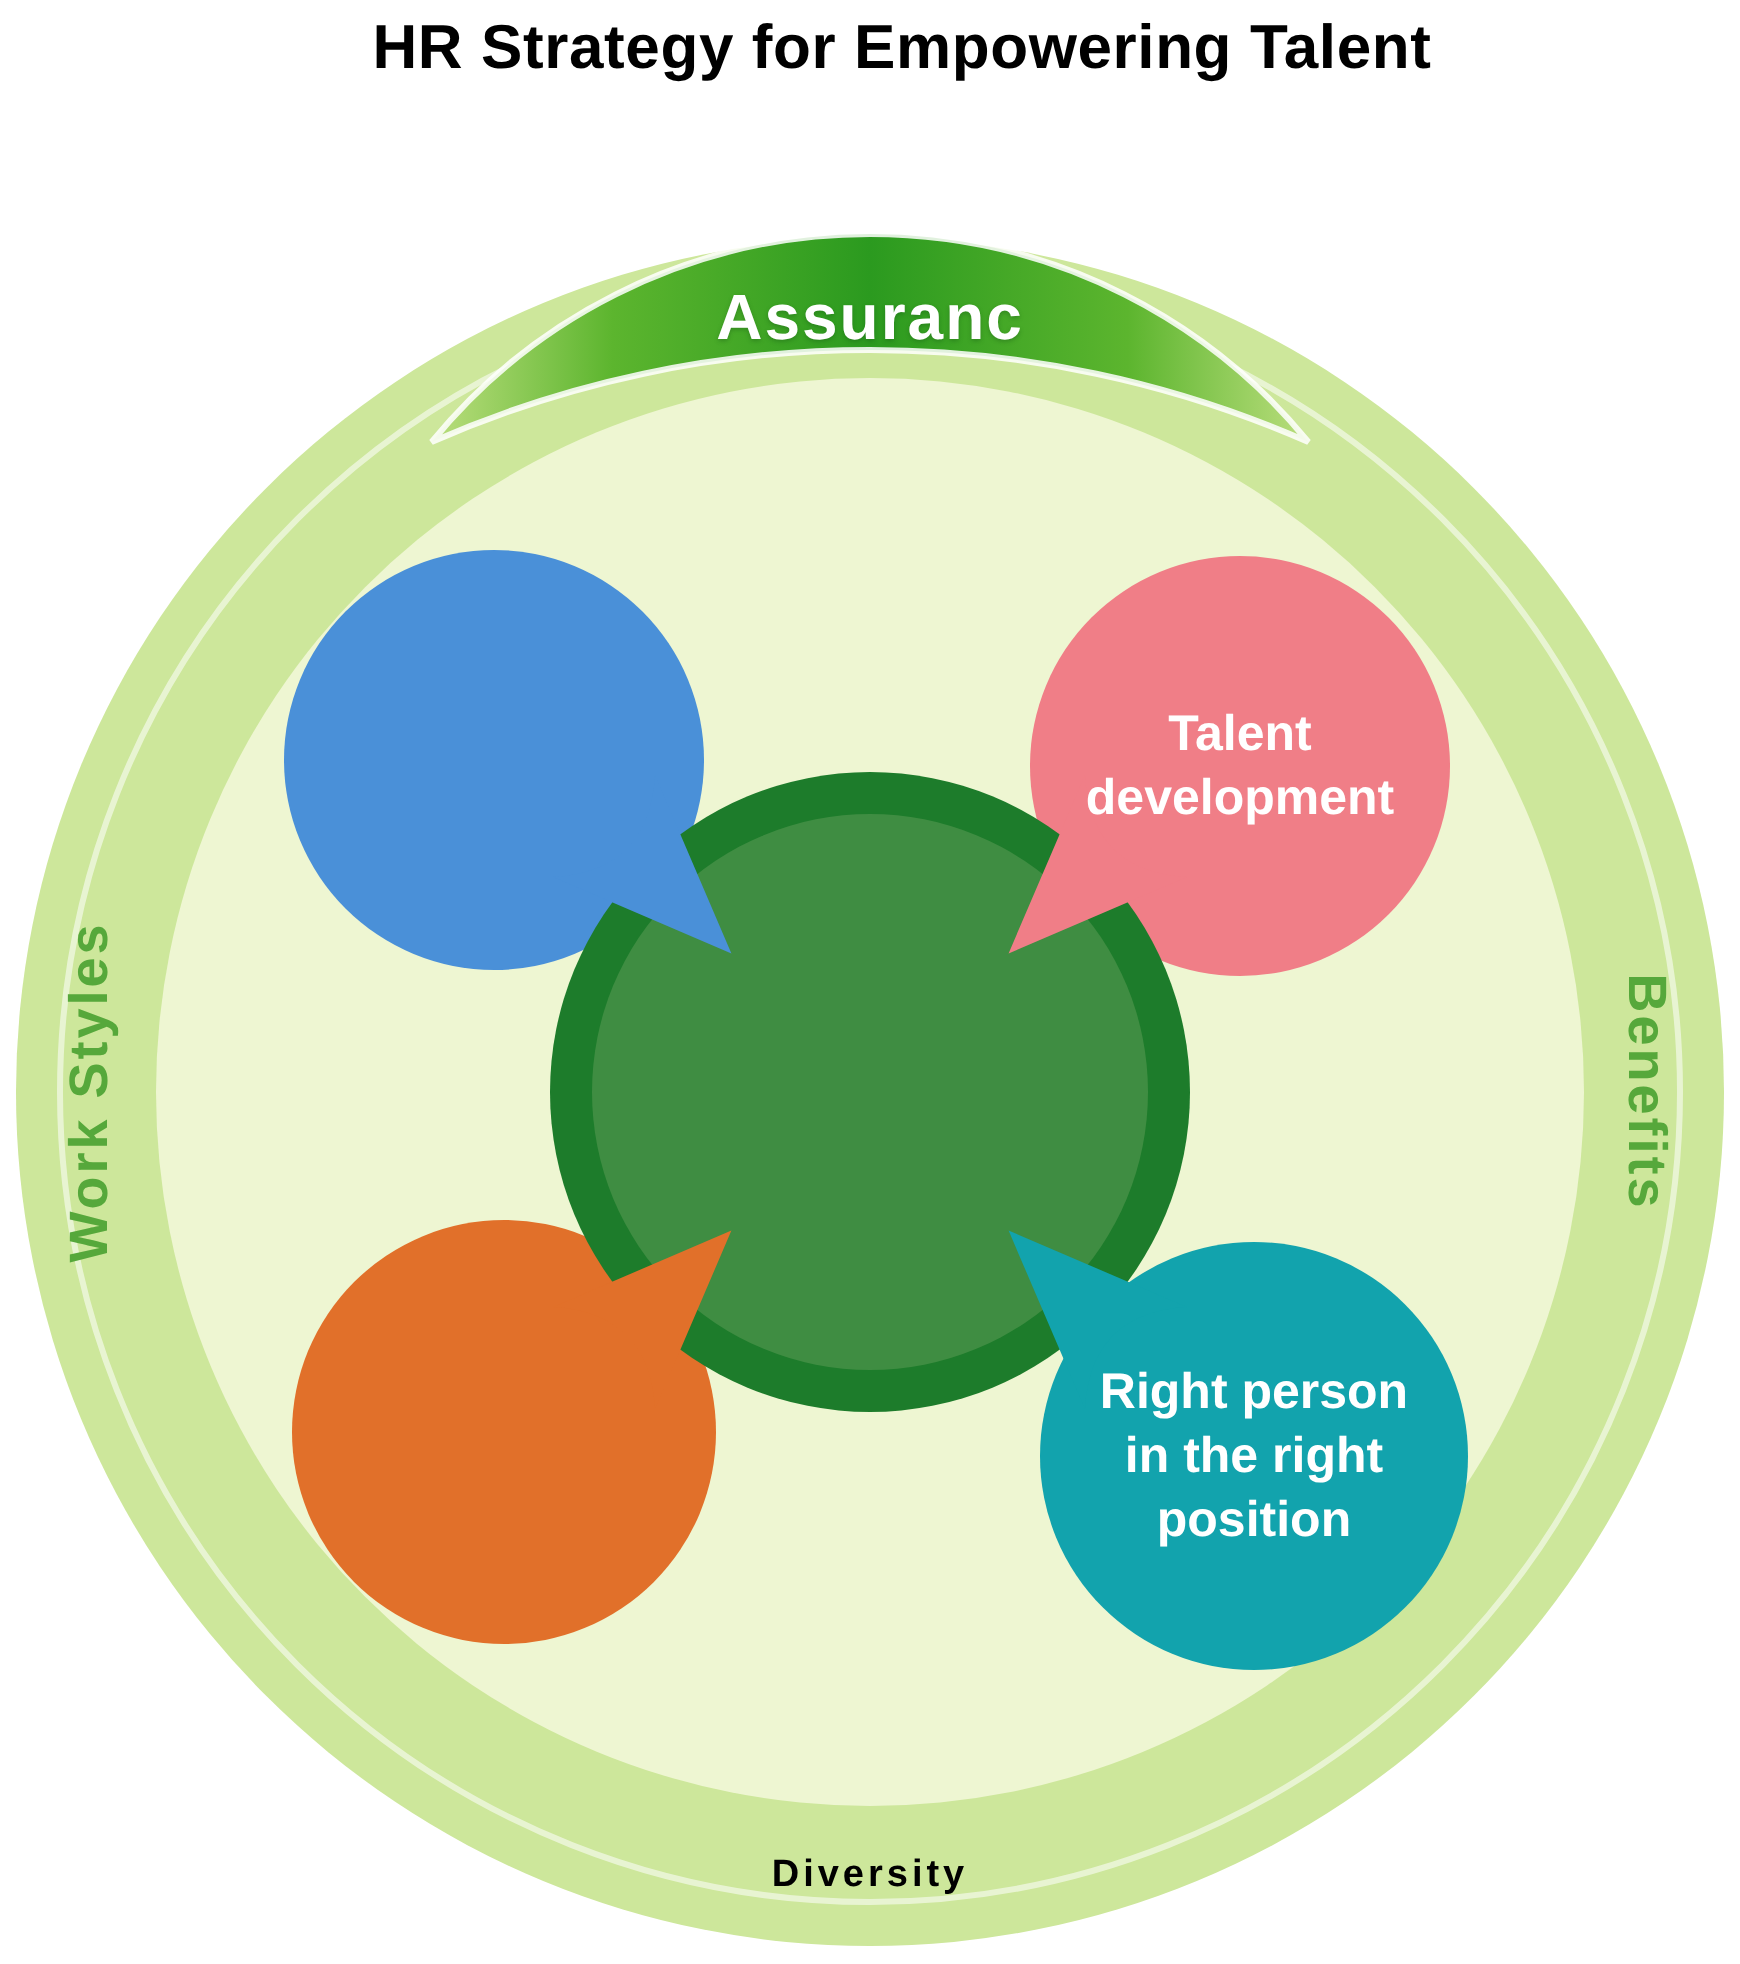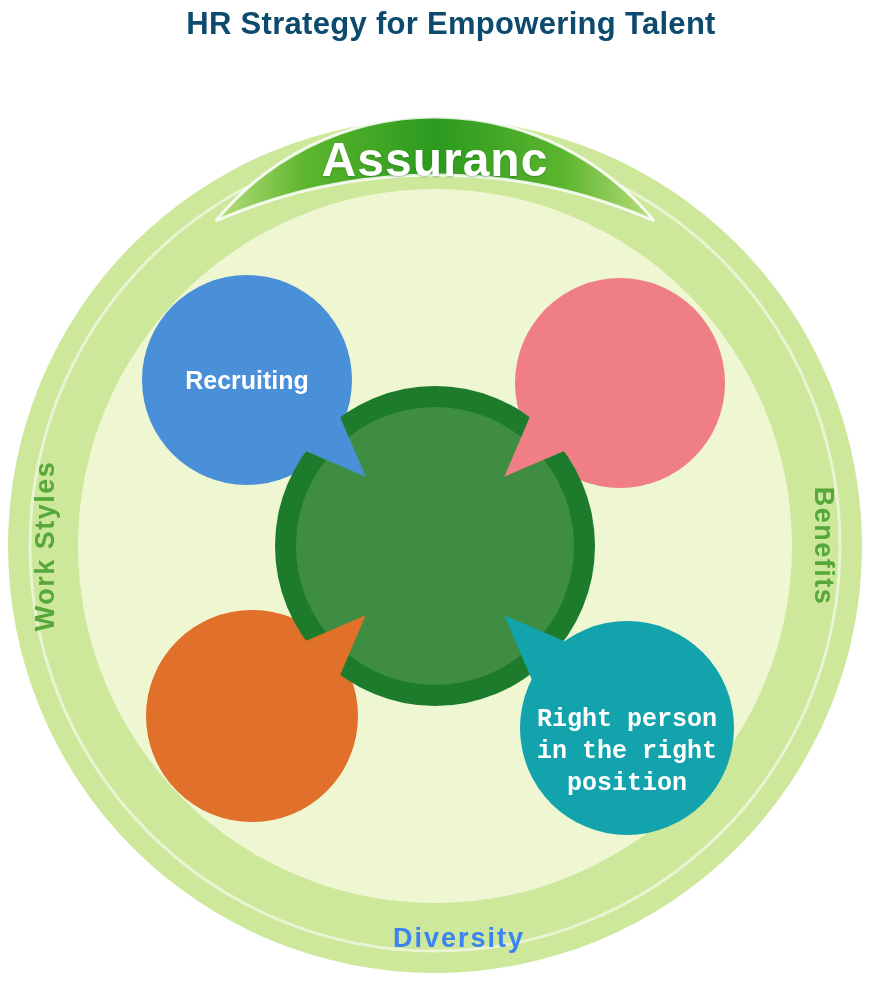--- a/index.html
+++ b/index.html
@@ -2,47 +2,47 @@
 <html><head>
 <meta charset="utf-8">
 <style>
   * { margin:0; padding:0; box-sizing:border-box; }
   html,body { background:#ffffff; }
   body { font-family:"Liberation Sans", sans-serif; }
   .stage { position:relative; width:870px; height:982px; background:#ffffff; overflow:hidden; }
   .title {
     position:absolute; top:6px; left:0; width:100%;
     text-align:center; font-size:31px; font-weight:800;
-    color:#0c4a6e; letter-spacing:0.3px;padding-left:32px;
+    color:#000000; letter-spacing:0.3px;padding-left:32px;
   }
   svg.diagram { position:absolute; left:0; top:0; }
   .label {
     position:absolute; transform:translate(-50%,-50%);
     text-align:center; font-weight:700; white-space:pre-line;
   }
   .arc-label {
-    left:435px; top:159px; font-size:48px; color:#ffffff;
+    left:435px; top:159px; font-size:32px; color:#ffffff;
     letter-spacing:1px; white-space:nowrap;
     text-shadow:0 1px 2px rgba(20,80,20,0.35);
   }
   .side-label { font-size:27px; color:#56a83b; letter-spacing:1.5px; white-space:nowrap; }
   .left-label  { left:45px;  top:546px; transform:translate(-50%,-50%) rotate(-90deg); }
   .right-label { left:823px; top:546px; transform:translate(-50%,-50%) rotate(90deg); }
   .bottom-label {
-    left:435px; top:938px; font-size:27px; color:#3b82f6; letter-spacing:2px; white-space:nowrap;margin-left:24px;
+    left:435px; top:938px; font-size:19px; color:#000000; letter-spacing:2px; white-space:nowrap;
   }
   .center-label {
     left:435px; top:546px; width:300px;
     font-size:37px; color:#ffffff; line-height:1.25;
   }
   .bubble-label { color:#ffffff; font-size:25px; line-height:1.28; }
   .bl-recruiting { left:247px; top:380px; width:200px; }
   .bl-talent     { left:620px; top:383px; width:200px; }
   .bl-energizing { left:252px; top:716px; width:240px; }
-  .bl-right      { left:627px; top:752px; width:200px;font-family:Liberation Mono, monospace; }
+  .bl-right      { left:627px; top:728px; width:200px; }
 </style>
 </head>
 <body>
 
 <div class="stage">
 
   <svg class="diagram" width="870" height="982" viewBox="0 0 870 982" aria-hidden="true">
     <defs>
       <linearGradient id="arcGrad" gradientUnits="userSpaceOnUse" x1="205" y1="0" x2="665" y2="0">
         <stop offset="0" stop-color="#c6e387"></stop>
@@ -81,21 +81,22 @@
 
   <div class="label arc-label">Assuranc</div>
 
   <div class="label side-label left-label">Work Styles</div>
 
   <div class="label side-label right-label">Benefits</div>
 
   <div class="label bottom-label">Diversity</div>
 
 
-  <div class="label bubble-label bl-recruiting">Recruiting</div>
 
+  <div class="label bubble-label bl-talent">Talent
+development</div>
 
 
   <div class="label bubble-label bl-right">Right person
 in the right
 position</div>
 
 </div>
 
 </body></html>

